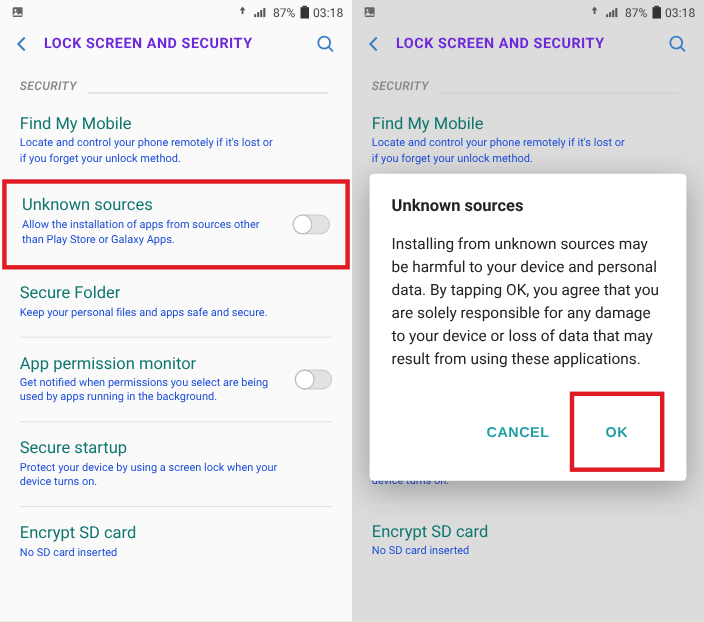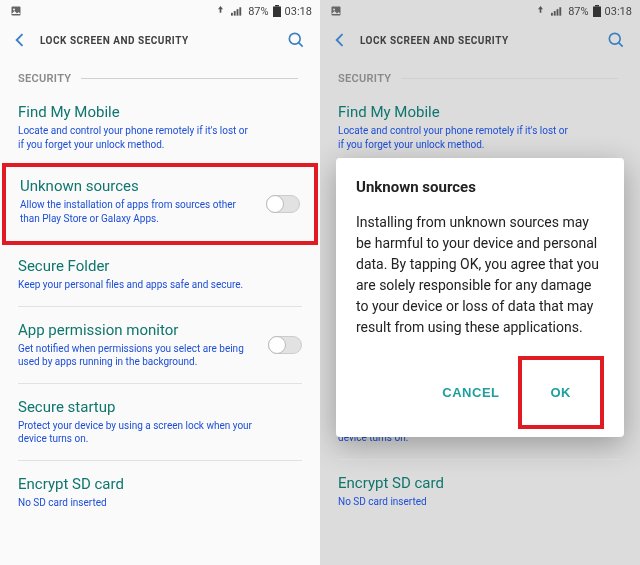--- a/index.html
+++ b/index.html
@@ -33,32 +33,33 @@
   }
   .status-bar .pic-icon { margin-right: auto; margin-left: 2px; width:12px; height:12px; fill:#666; }
   .header {
     display: flex;
     align-items: center;
     padding: 8px 14px 8px 10px;
     gap: 10px;
   }
   .back-icon { width: 20px; height: 20px; stroke: #3a7fc4; stroke-width: 2.2; fill: none; }
   .header-title {
-    font-size: 10px;
+    font-size: 13px;
     font-weight: 700;
     letter-spacing: 0.5px;
-    color: #404040;
+    color: #6d28d9;
     flex: 1;
   }
   .search-icon { width: 20px; height: 20px; stroke: #3a7fc4; stroke-width: 2; fill: none; }
   .section-label-row {
     display: flex;
-    align-items: center;
+    align-items: flex-end;
     padding: 14px 22px 4px 18px;
     gap: 10px;
+    font-style: italic;
   }
   .section-label {
     font-size: 11px;
     font-weight: 600;
     color: #8a8a8a;
     letter-spacing: 0.3px;
   }
   .section-line { flex: 1; height: 1px; background: #d0d0d0; }
   .item {
     padding: 14px 18px;

